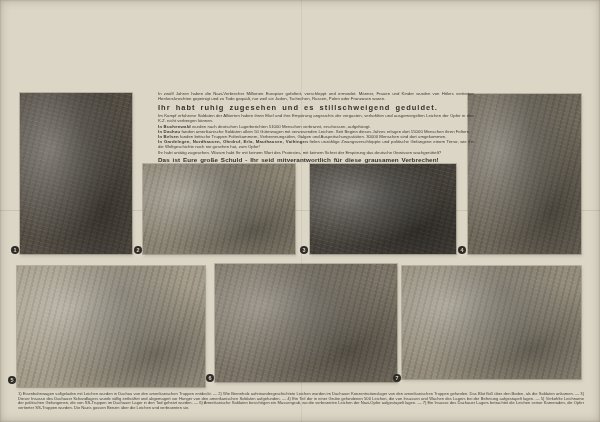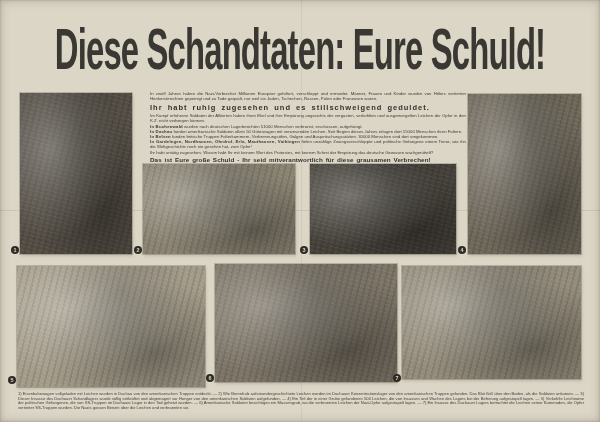--- a/index.html
+++ b/index.html
@@ -34,21 +34,21 @@
       radial-gradient(ellipse at 55% 20%, rgba(0,0,0,.22), transparent 45%),
       repeating-linear-gradient(104deg, rgba(0,0,0,.10) 0 2px, transparent 2px 6px),
       repeating-linear-gradient(14deg, rgba(255,255,255,.05) 0 1px, transparent 1px 4px);
   }
   .badge{
     position:absolute;width:8px;height:8px;border-radius:50%;
     background:#2e2b26;color:#ddd7c8;
     font-size:5.5px;line-height:8px;text-align:center;font-weight:bold;
   }
 
-  .textblock{position:absolute;left:150px;top:91px;width:316px;height:72px;overflow:visible;}
+  .textblock{position:absolute;left:158px;top:91px;width:316px;height:72px;overflow:visible;}
   .tb-inner{width:632px;transform:scale(0.5);transform-origin:0 0;color:#3d3a34;}
   .micro{font-size:8.6px;line-height:10px;text-align:justify;}
   .head1{
     font-weight:bold;font-size:15px;line-height:17px;letter-spacing:2px;word-spacing:4px;
     margin:3px 0 3px 0;color:#34322d;white-space:nowrap;
   }
   .head2{
     font-weight:bold;font-size:12.5px;line-height:14px;letter-spacing:.2px;word-spacing:2px;
     margin-top:4px;color:#34322d;white-space:nowrap;
   }
@@ -62,23 +62,20 @@
     font-size:8.2px;line-height:9.6px;color:#45423b;text-align:justify;}
 </style>
 </head>
 <body>
 
 <div class="poster">
 
   <div class="crease-h" style="top:210px"></div>
   <div class="crease-v" style="left:301px"></div>
 
-  <div class="title-wrap">
-    <span class="title">Diese Schandtaten: Eure Schuld!</span>
-  </div>
 
   <div class="photo" style="left:20px;top:93px;width:112px;height:161px;--tone:#534d44;" title="Photograph: victims' bodies discovered in a railway wagon at Dachau"></div>
   <div class="photo" style="left:143px;top:164px;width:152px;height:90px;--tone:#8a8372;" title="Photograph: bodies of victims stacked in the Dachau concentration camp"></div>
   <div class="photo" style="left:310px;top:164px;width:146px;height:90px;--tone:#45413a;" title="Photograph: emaciated camp prisoner found by American soldiers"></div>
   <div class="photo" style="left:468px;top:94px;width:113px;height:160px;--tone:#6e675a;" title="Photograph: victims' bodies in a mass grave"></div>
 
   <div class="badge" style="left:11px;top:246px;">1</div>
   <div class="badge" style="left:134px;top:246px;">2</div>
   <div class="badge" style="left:300px;top:246px;">3</div>
   <div class="badge" style="left:458px;top:246px;">4</div>

